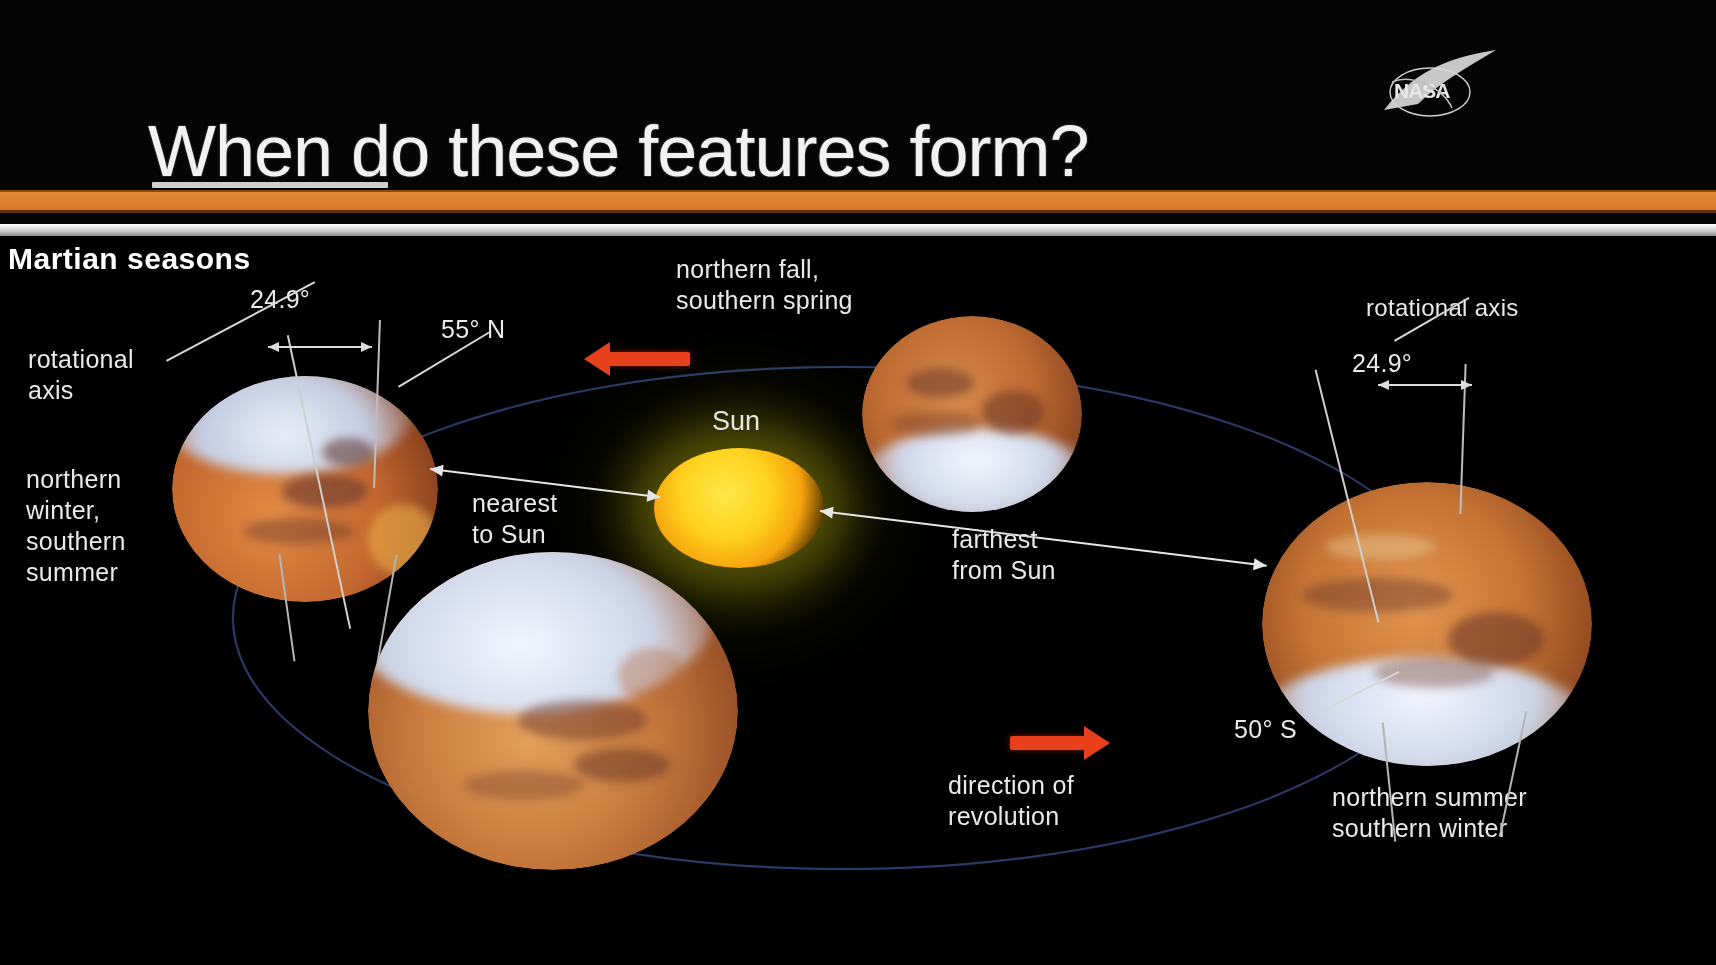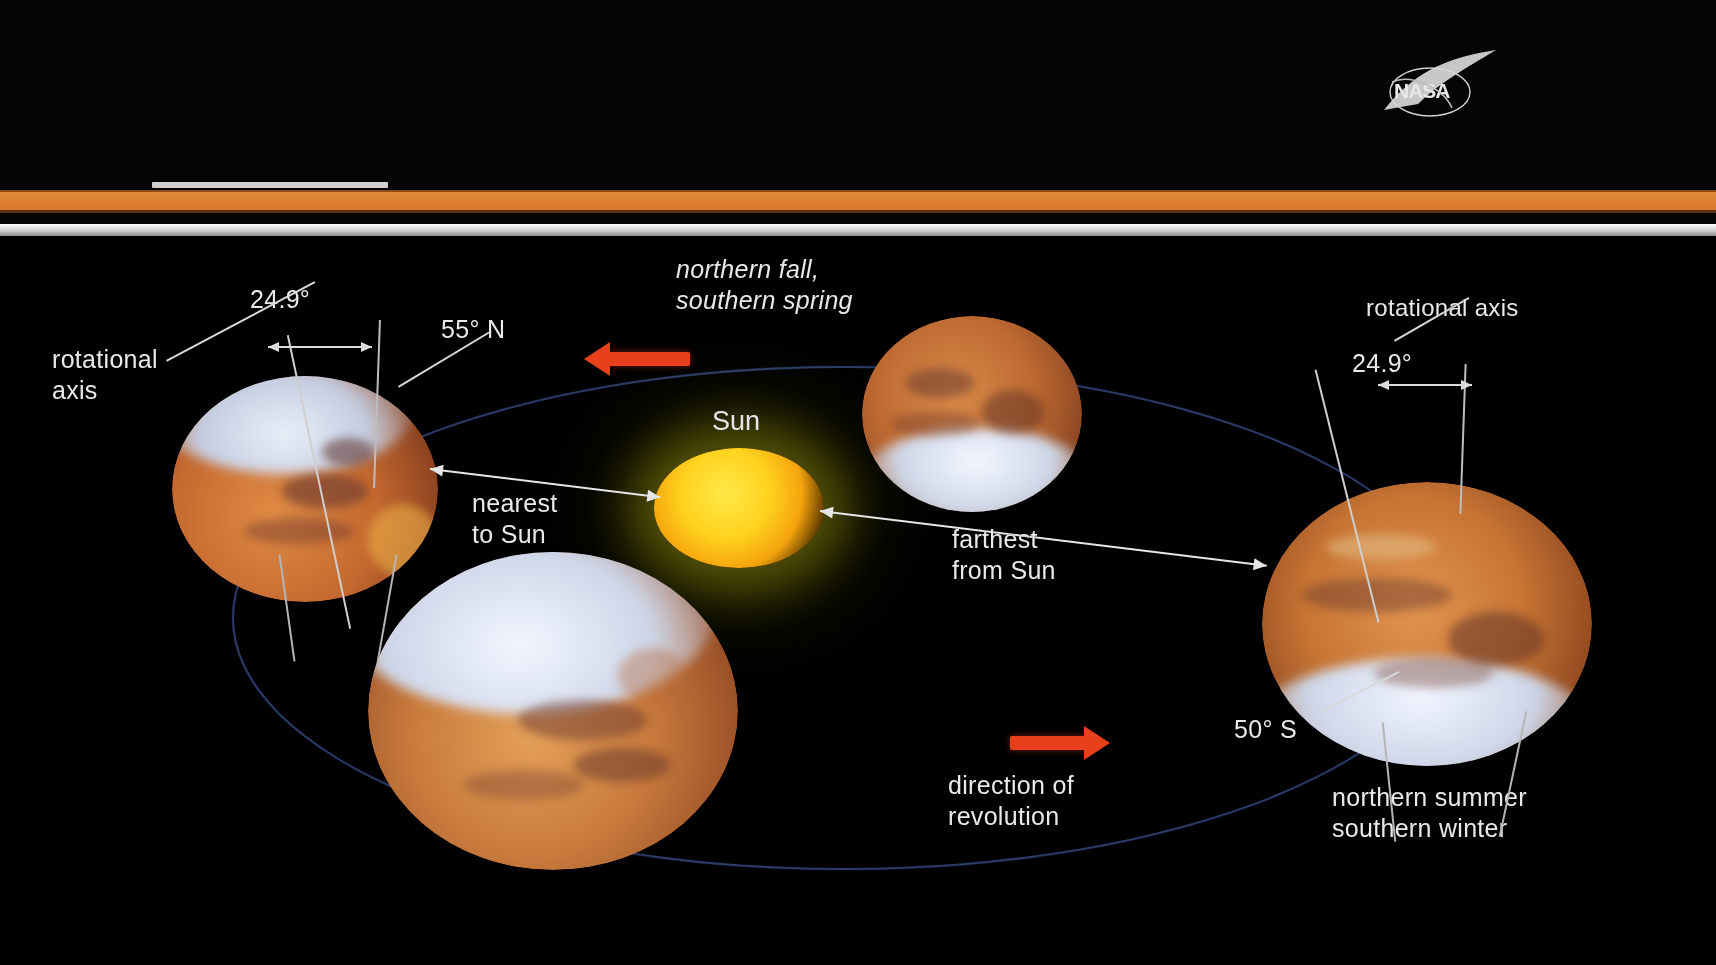--- a/index.html
+++ b/index.html
@@ -95,36 +95,38 @@
     content:"";position:absolute;top:-4px;width:0;height:0;
     border-top:5px solid transparent;border-bottom:5px solid transparent;}
   .angarrow::before{left:0;border-right:11px solid #dcdcdc;}
   .angarrow::after{right:0;border-left:11px solid #dcdcdc;}
 </style>
 </head>
 <body>
 
 <div id="stage">
 
+  <div class="slide-title">When do these features form?</div>
   <div class="title-underline"></div>
 
   <div class="nasa-logo">
     <svg width="120" height="80" viewBox="0 0 120 80">
       <ellipse cx="52" cy="44" rx="40" ry="24" fill="none" stroke="#cfcfcf" stroke-width="1.4"></ellipse>
       <path d="M6 62 C40 18, 80 8, 118 2 C92 18, 62 34, 40 56" fill="#d8d8d8" opacity="0.92"></path>
       <text x="16" y="50" font-family="Liberation Sans, sans-serif" font-size="21" font-weight="bold" fill="#e8e8e8" letter-spacing="-1">NASA</text>
       <path d="M14 34 C32 26, 64 38, 74 60" fill="none" stroke="#bdbdbd" stroke-width="1.6"></path>
     </svg>
   </div>
 
   <div class="orange-bar"></div>
   <div class="white-bar"></div>
 
   <div id="diagram">
 
+    <div class="dg-heading">Martian seasons</div>
 
     <div class="orbit" style="left:232px;top:130px;width:1220px;height:500px;"></div>
 
     <div class="sun" style="left:654px;top:212px;width:170px;height:120px;"></div>
     <div class="sun-label" style="left:712px;top:170px;">Sun</div>
 
     <div class="mars" style="left:172px;top:140px;width:266px;height:226px;">
       <div class="body" style="background:radial-gradient(circle at 38% 62%, #e08b45 0%, #c4682f 48%, #8d4320 78%, #4a2010 100%);"></div>
       <div class="cap" style="left:-18px;top:-34px;width:260px;height:132px;
            background:radial-gradient(ellipse at 50% 70%, #e9eef7 0%, #c3cde2 45%, rgba(150,150,180,0) 78%);"></div>
@@ -132,36 +134,40 @@
       <div class="mark" style="left:150px;top:62px;width:52px;height:28px;background:#5b2f28;opacity:.55;"></div>
       <div class="mark" style="left:72px;top:142px;width:110px;height:26px;background:#70392c;opacity:.45;"></div>
       <div class="mark" style="left:196px;top:128px;width:70px;height:72px;background:#f0b64b;opacity:.55;"></div>
     </div>
 
     <div class="axisline" style="left:318px;top:96px;height:300px;transform:rotate(-12deg);"></div>
     <div class="axisline" style="left:376px;top:84px;height:168px;transform:rotate(2deg);background:#bdbdbd;"></div>
     <div class="angarrow" style="left:268px;top:110px;width:104px;"></div>
     <div class="lbl" style="left:250px;top:48px;">24.9°</div>
     <div class="leader" style="left:166px;top:124px;width:168px;transform:rotate(-28deg);"></div>
-    <div class="lbl" style="left:28px;top:108px;margin-left:24px;">rotational
+    <div class="lbl" style="left:28px;top:108px;">rotational
 axis</div>
 
     <div class="leader" style="left:398px;top:150px;width:108px;transform:rotate(-31deg);"></div>
     <div class="lbl" style="left:412px;top:78px;margin-left:29px;">55° N</div>
 
+    <div class="lbl" style="left:26px;top:228px;">northern
+winter,
+southern
+summer</div>
 
     <div class="mars" style="left:862px;top:80px;width:220px;height:196px;">
       <div class="body" style="background:radial-gradient(circle at 42% 40%, #d98b4a 0%, #bd6a31 46%, #8b4522 78%, #3f1d0f 100%);"></div>
       <div class="cap" style="left:-4px;top:112px;width:236px;height:110px;
            background:radial-gradient(ellipse at 50% 30%, #f4f7ff 0%, #cdd6e8 46%, rgba(150,150,180,0) 78%);"></div>
       <div class="mark" style="left:44px;top:52px;width:68px;height:30px;background:#6b3a2e;opacity:.55;"></div>
       <div class="mark" style="left:120px;top:74px;width:62px;height:44px;background:#5e3026;opacity:.5;"></div>
       <div class="mark" style="left:28px;top:96px;width:90px;height:24px;background:#703a2c;opacity:.4;"></div>
     </div>
-    <div class="lbl" style="left:676px;top:18px;font-style:italic;">northern fall,
+    <div class="lbl" style="left:676px;top:18px;">northern fall,
 southern spring</div>
 
     <div class="red-arrow left" style="left:608px;top:116px;width:82px;">
       <div class="head"></div>
     </div>
 
     <div class="mars" style="left:368px;top:316px;width:370px;height:318px;">
       <div class="body" style="background:radial-gradient(circle at 44% 58%, #e4a05a 0%, #c87a3c 44%, #9a5128 76%, #4b2312 100%);"></div>
       <div class="cap" style="left:-30px;top:-52px;width:378px;height:214px;
            background:radial-gradient(ellipse at 48% 68%, #f3f6ff 0%, #ccd5e8 48%, rgba(150,150,180,0) 80%);"></div>

